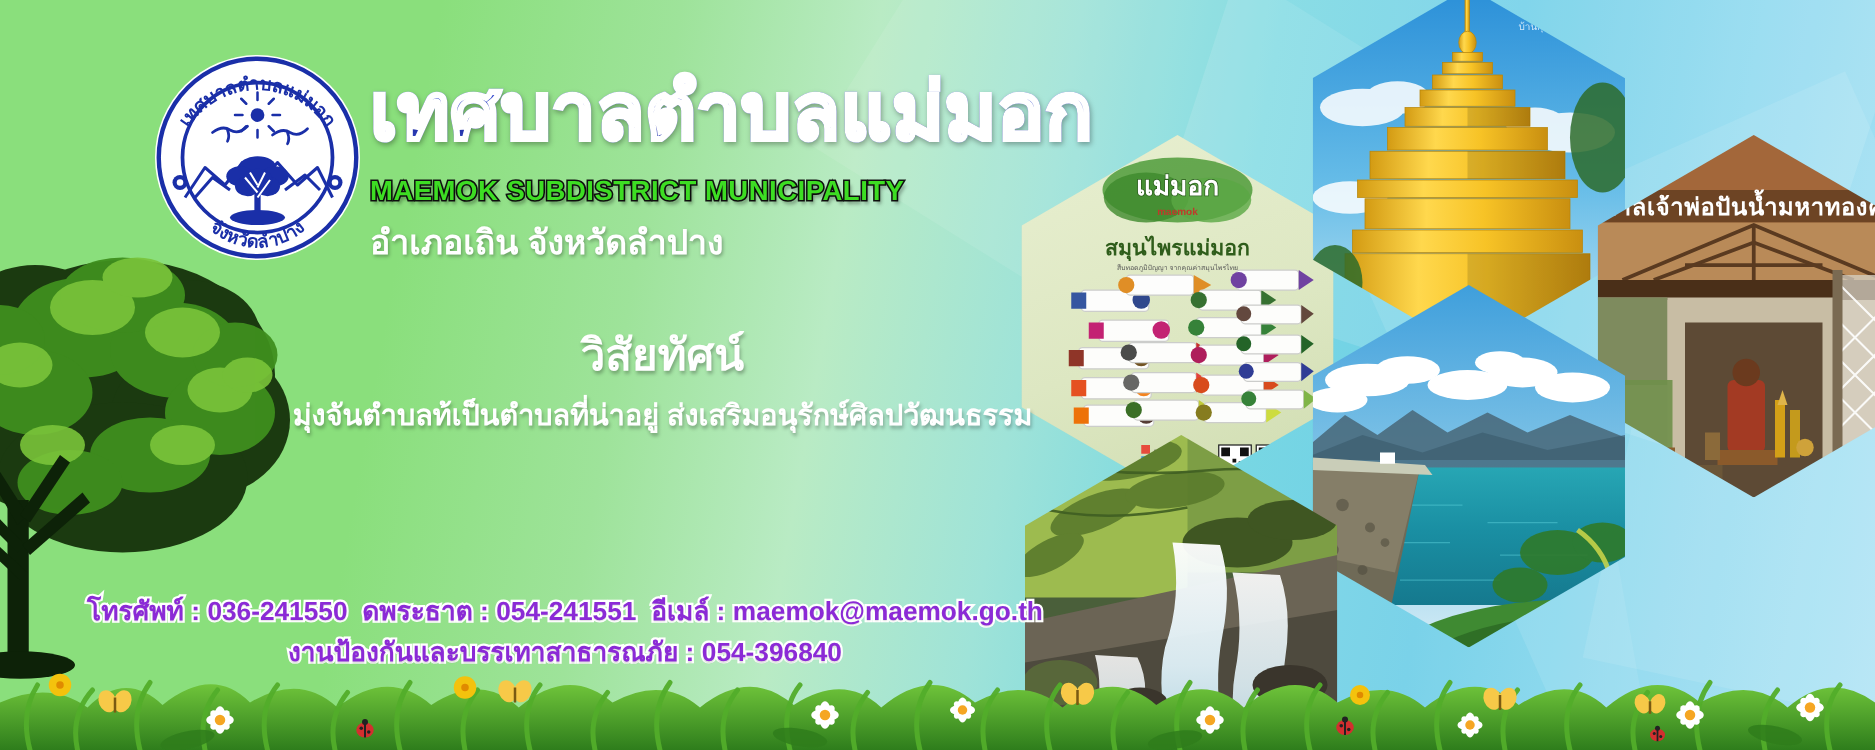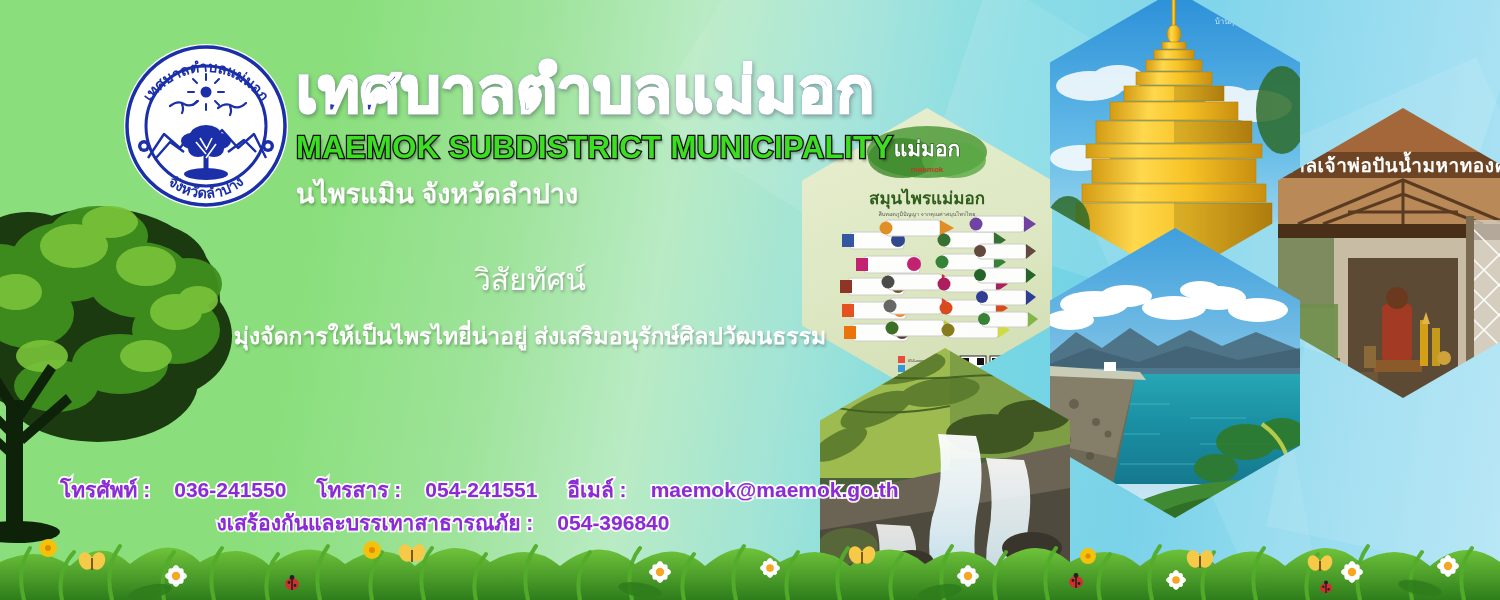--- a/index.html
+++ b/index.html
@@ -23,41 +23,41 @@
   .title-block{position:absolute;left:296px;top:58px;width:660px;}
   .thai-title{
     font-size:63px;font-weight:700;line-height:1.02;letter-spacing:.5px;
     background:linear-gradient(180deg,#5f7ce8 0%,#2c3fc7 36%,#17239b 62%,#4a5fd8 100%);
     -webkit-background-clip:text;background-clip:text;color:transparent;
     -webkit-text-stroke:3px #ffffff;paint-order:stroke fill;
     filter:drop-shadow(1px 2px 2px rgba(0,0,0,.30));
     white-space:nowrap;
   }
   .eng-title{
-    margin-top:8px;font-size:31px;font-weight:700;letter-spacing:.4px;
+    margin-top:18px;font-size:22px;font-weight:700;letter-spacing:.4px;
     color:#3ddd23;-webkit-text-stroke:2.5px #111;paint-order:stroke fill;
     text-shadow:2px 3px 3px rgba(0,0,0,.35);white-space:nowrap;
   }
   .sub-title{
     margin-top:6px;font-size:27px;font-weight:700;color:#ffffff;
     text-shadow:1px 2px 3px rgba(0,0,0,.30);white-space:nowrap;
   }
   
   .vision{position:absolute;left:230px;top:256px;width:600px;text-align:center;color:#fff;
     text-shadow:1px 2px 3px rgba(0,0,0,.28);}
-  .vision-head{font-size:30px;font-weight:400;margin-bottom:17px;}
+  .vision-head{font-size:35px;font-weight:700;margin-bottom:5px;}
   .vision-line{font-size:23px;font-weight:700;line-height:1.42;white-space:nowrap;}
   
   .contact{position:absolute;left:60px;top:474px;width:790px;text-align:center;}
   .contact-line{
     font-size:21px;font-weight:700;color:#8b2ad6;
     -webkit-text-stroke:3.5px #ffffff;paint-order:stroke fill;
     text-shadow:0 1px 1px rgba(0,0,0,.12);white-space:nowrap;line-height:1.55;
   }
-  .contact-line .seg{margin-right:24px;}
+  .contact-line .seg{margin-right:6px;}
   
   .tree{position:absolute;left:-30px;top:150px;width:300px;height:400px;}
   
   .hexwrap{position:absolute;left:800px;top:-10px;width:700px;height:560px;}
   .hex{position:absolute;
     clip-path:polygon(50% 0%,100% 25%,100% 75%,50% 100%,0% 75%,0% 25%);
     overflow:hidden;filter:drop-shadow(0 2px 4px rgba(0,0,0,.10));}
   .hex .inner{position:absolute;inset:0;}
   
   .grass{position:absolute;left:0;bottom:0;width:1500px;height:78px;}
@@ -68,21 +68,21 @@
 <div class="banner">
 
   <div class="facet f1"></div>
   <div class="facet f2"></div>
   <div class="facet f3"></div>
   <div class="facet f4"></div>
   <div class="facet f5"></div>
 
   <div class="hexwrap">
 
-    <div class="hex" style="left:2px;top:118px;width:250px;height:290px;padding-left:48px;">
+    <div class="hex" style="left:17px;top:118px;width:250px;height:290px;padding-left:48px;">
       <div class="inner" style="background:linear-gradient(160deg,#e8efd0,#dde7c2 55%,#cfdcb0);"></div>
       <svg class="inner" viewBox="0 0 250 290" preserveAspectRatio="none">
         <ellipse cx="125" cy="44" rx="60" ry="26" fill="#4f9b3a" opacity=".85"></ellipse>
         <ellipse cx="100" cy="50" rx="34" ry="20" fill="#3d8a2c" opacity=".8"></ellipse>
         <ellipse cx="152" cy="52" rx="32" ry="18" fill="#5aa844" opacity=".8"></ellipse>
         <text x="125" y="48" text-anchor="middle" font-size="21" font-weight="bold" font-family="Liberation Sans, sans-serif" fill="#ffffff" stroke="#2b5e1d" stroke-width="1.2" paint-order="stroke">แม่มอก</text>
         <text x="125" y="64" text-anchor="middle" font-size="8" font-weight="bold" font-family="Liberation Sans, sans-serif" fill="#c0392b">maemok</text>
         <text x="125" y="96" text-anchor="middle" font-size="17" font-weight="bold" font-family="Liberation Sans, sans-serif" fill="#2f5d1b">สมุนไพรแม่มอก</text>
         <text x="125" y="108" text-anchor="middle" font-size="5.5" font-family="Liberation Sans, sans-serif" fill="#555">สืบทอดภูมิปัญญา จากคุณค่าสมุนไพรไทย</text>
         <g opacity=".95">
@@ -459,36 +459,36 @@
       <circle cx="22" cy="104" r="6"></circle>
         <circle cx="22" cy="104" r="2.6" fill="#fff"></circle>
       <circle cx="146" cy="104" r="6"></circle>
         <circle cx="146" cy="104" r="2.6" fill="#fff"></circle>
     </g>
   </svg>
 
   <div class="title-block">
     <div class="thai-title">เทศบาลตำบลแม่มอก</div>
     <div class="eng-title">MAEMOK SUBDISTRICT MUNICIPALITY</div>
-    <div class="sub-title">นไพรแมิน จังหวัดลำปาง</div>
+    <div class="sub-title">อำเภอเถิน จังหวัดลำปาง</div>
   </div>
 
   <div class="vision">
     <div class="vision-head">วิสัยทัศน์</div>
-    <div class="vision-line">มุ่งจัดการให้เป็นไพรไทยี่น่าอยู่ ส่งเสริมอนุรักษ์ศิลปวัฒนธรรม</div>
+    <div class="vision-line">มุ่งจันตำบลท้เป็นตำบลที่น่าอยู่ ส่งเสริมอนุรักษ์ศิลปวัฒนธรรม</div>
   </div>
 
   <div class="contact">
     <div class="contact-line">
       <span class="seg">โทรศัพท์ :</span><span class="seg">036-241550</span>
-      <span class="seg">โทรสาร :</span><span class="seg">054-241551</span>
+      <span class="seg">ดพระธาต :</span><span class="seg">054-241551</span>
       <span class="seg">อีเมล์ :</span><span class="seg">maemok@maemok.go.th</span>
     </div>
     <div class="contact-line">
-      <span class="seg">งเสร้องกันและบรรเทาสาธารณภัย :</span><span class="seg">054-396840</span>
+      <span class="seg">งานป้องกันและบรรเทาสาธารณภัย :</span><span class="seg">054-396840</span>
     </div>
   </div>
 
   <svg class="tree" viewBox="0 0 300 400">
     <g fill="#1b3a10">
       <ellipse cx="130" cy="150" rx="120" ry="92"></ellipse>
       <ellipse cx="70" cy="190" rx="82" ry="70"></ellipse>
       <ellipse cx="190" cy="186" rx="72" ry="62"></ellipse>
       <ellipse cx="128" cy="232" rx="100" ry="60"></ellipse>
       <ellipse cx="58" cy="110" rx="62" ry="48"></ellipse>

